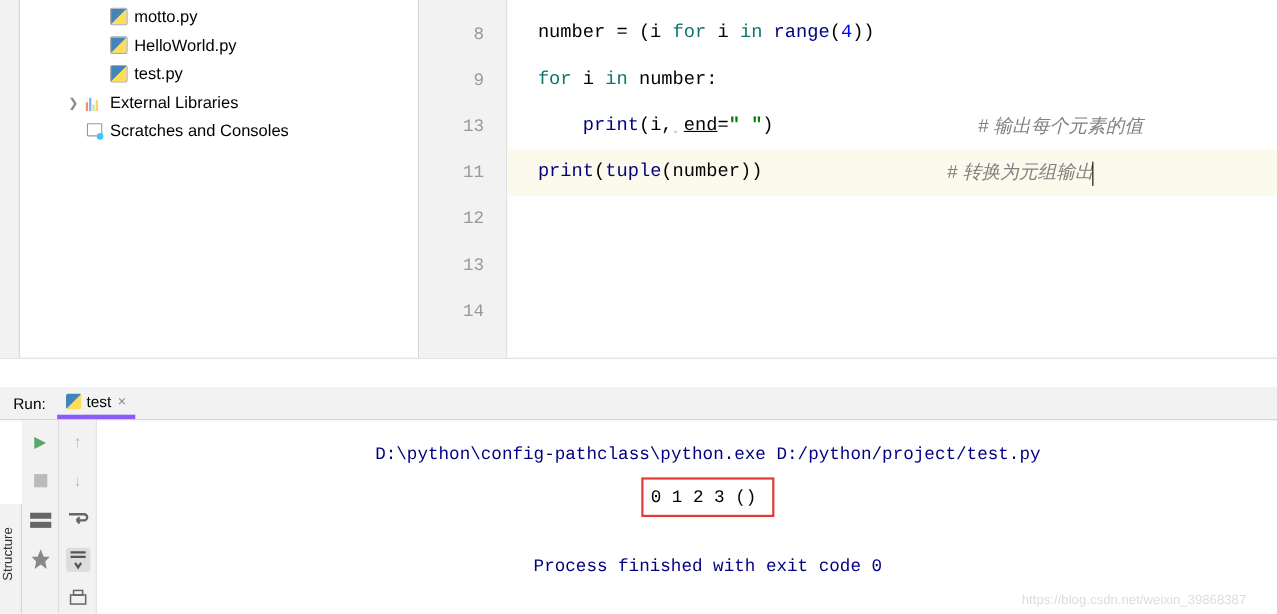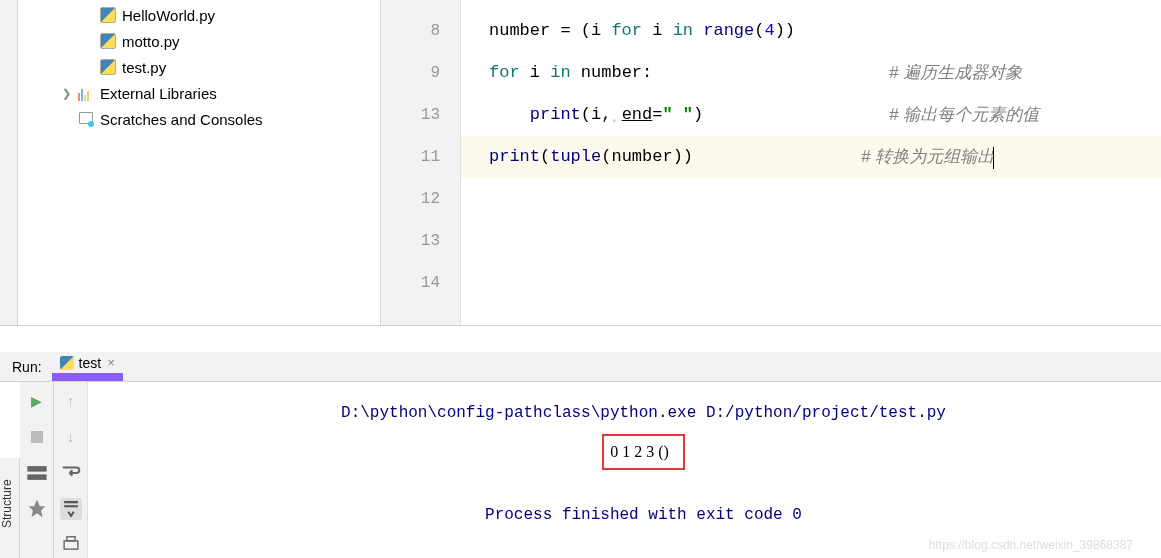--- a/index.html
+++ b/index.html
@@ -162,21 +162,21 @@
   padding-left: 12px;
   font-size: 14px;
   margin-top: 26px;
 }
 .run-label { color: #000; margin-right: 10px; }
 .tab {
   display: flex;
   align-items: center;
   padding: 0 8px;
   height: 28px;
-  border-bottom: 8px solid #8b5cf6;
+  border-bottom: 4px solid #8b5cf6;
 }
 .tab .py-icon-small {
   width: 14px; height: 14px;
   margin-right: 5px;
   background: linear-gradient(135deg, #4584b6 48%, #ffde57 52%);
   border-radius: 2px;
 }
 .tab-close { margin-left: 6px; color: #888; font-size: 13px; }
 .run-body {
   flex: 1;
@@ -241,21 +241,21 @@
   line-height: 38px;
   position: relative;
   text-align: center;
 }
 .out-line { color: #000080; }
 .highlight-box {
   display: inline-block;
   border: 2px solid #e53935;
   padding: 2px 14px 2px 6px;
   color: #000;
-  font-family: Liberation Serif, serif;
+  font-family: Liberation Mono, monospace;
   line-height: 28px;
   margin-top: 2px;
   margin-bottom: 8px;
 }
 .watermark {
   position: absolute;
   right: 28px;
   bottom: 6px;
   font-size: 12px;
   color: #ddd;
@@ -264,25 +264,25 @@
 </style>
 </head>
 <body>
 
 <div class="main-area">
   <div class="left-panel">
     <div class="left-stripe"></div>
     <div id="tree-files">
         <div class="tree-item">
           <span class="py-icon"></span>
-          <span>HelloWorld.py</span>
+          <span>motto.py</span>
         </div>
         <div class="tree-item">
           <span class="py-icon"></span>
-          <span>motto.py</span>
+          <span>HelloWorld.py</span>
         </div>
         <div class="tree-item">
           <span class="py-icon"></span>
           <span>test.py</span>
         </div>
       </div>
     <div class="tree-item lib">
       <span class="expand-icon">❯</span>
       <span class="lib-icon">
           <span></span>
@@ -303,21 +303,21 @@
         <div class="ln">8</div>
         <div class="ln">9</div>
         <div class="ln">13</div>
         <div class="ln">11</div>
         <div class="ln">12</div>
         <div class="ln">13</div>
         <div class="ln">14</div>
       </div>
     <div class="code-area" id="code-area">
         <div class="code-line">number = (i <span class="kw">for</span> i <span class="kw">in</span> <span class="builtin">range</span>(<span class="num">4</span>))</div>
-        <div class="code-line"><span class="kw">for</span> i <span class="kw">in</span> number:<span class="comment-col comment"># 遍历生成器对象</span></div>
+        <div class="code-line"><span class="kw">for</span> i <span class="kw">in</span> number:</div>
         <div class="code-line">    <span class="builtin">print</span>(i,<span style="color:#bbb">˯</span><span style="text-decoration:underline">end</span>=<span class="str">" "</span>)<span class="comment-col comment"># 输出每个元素的值</span></div>
         <div class="code-line hl"><span class="builtin">print</span>(<span class="builtin">tuple</span>(number))<span class="comment-col comment"># 转换为元组输出<span class="cursor"></span></span></div>
         <div class="code-line"></div>
         <div class="code-line"></div>
         <div class="code-line"></div>
       </div>
   </div>
 </div>
 
 <div class="run-panel">

